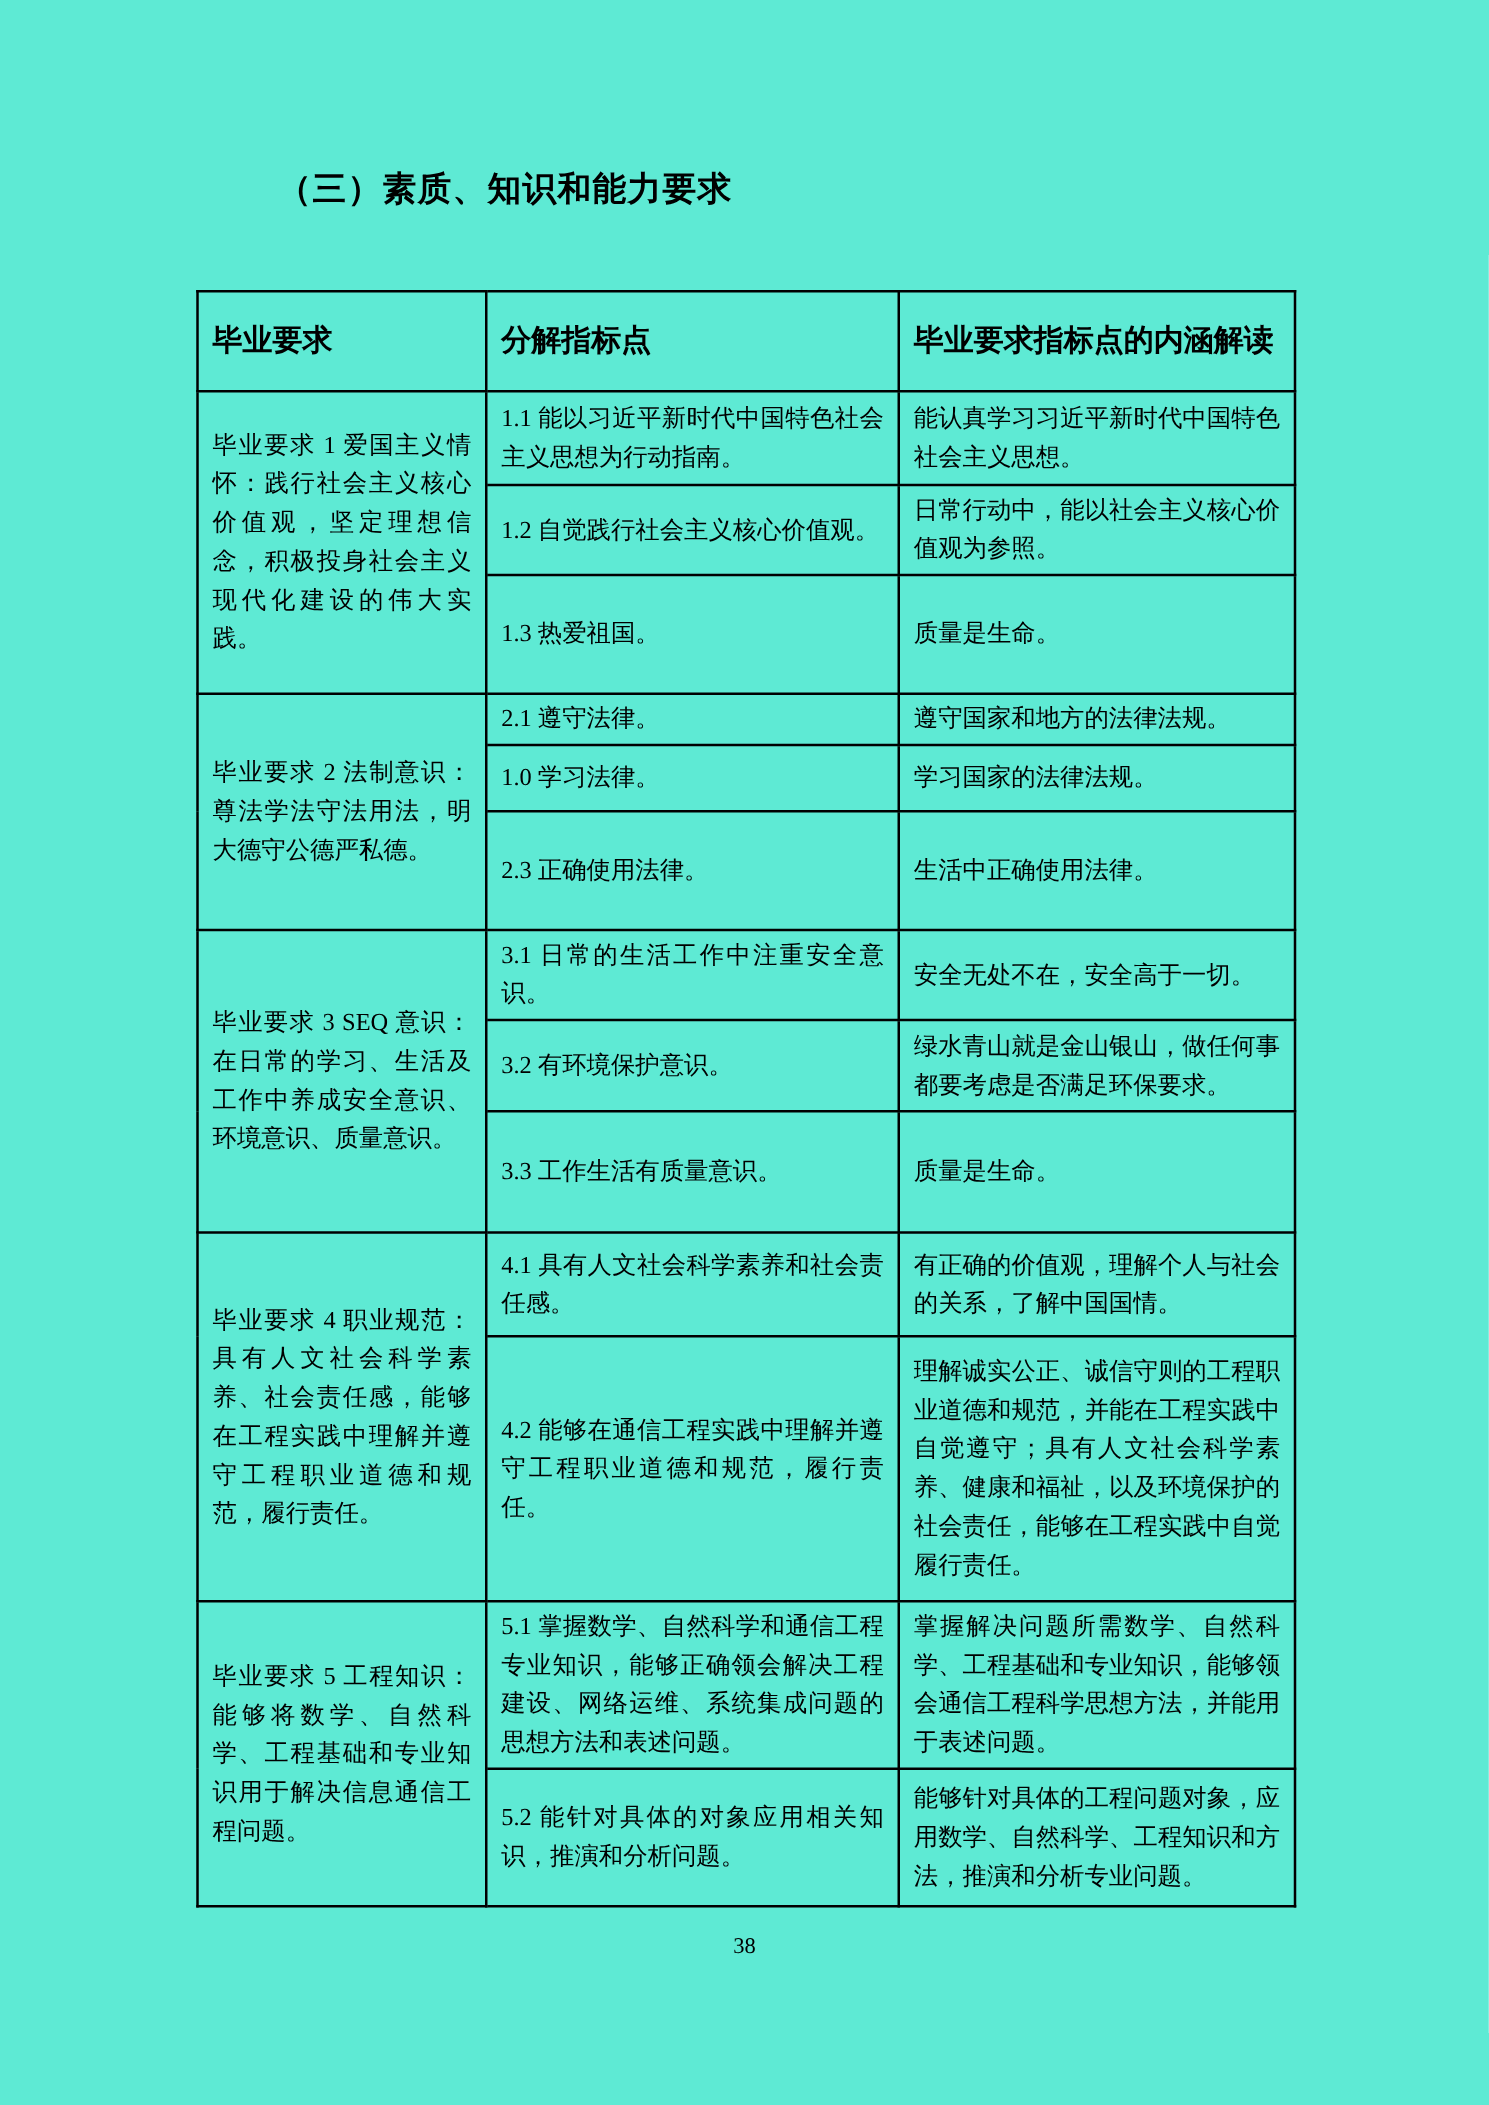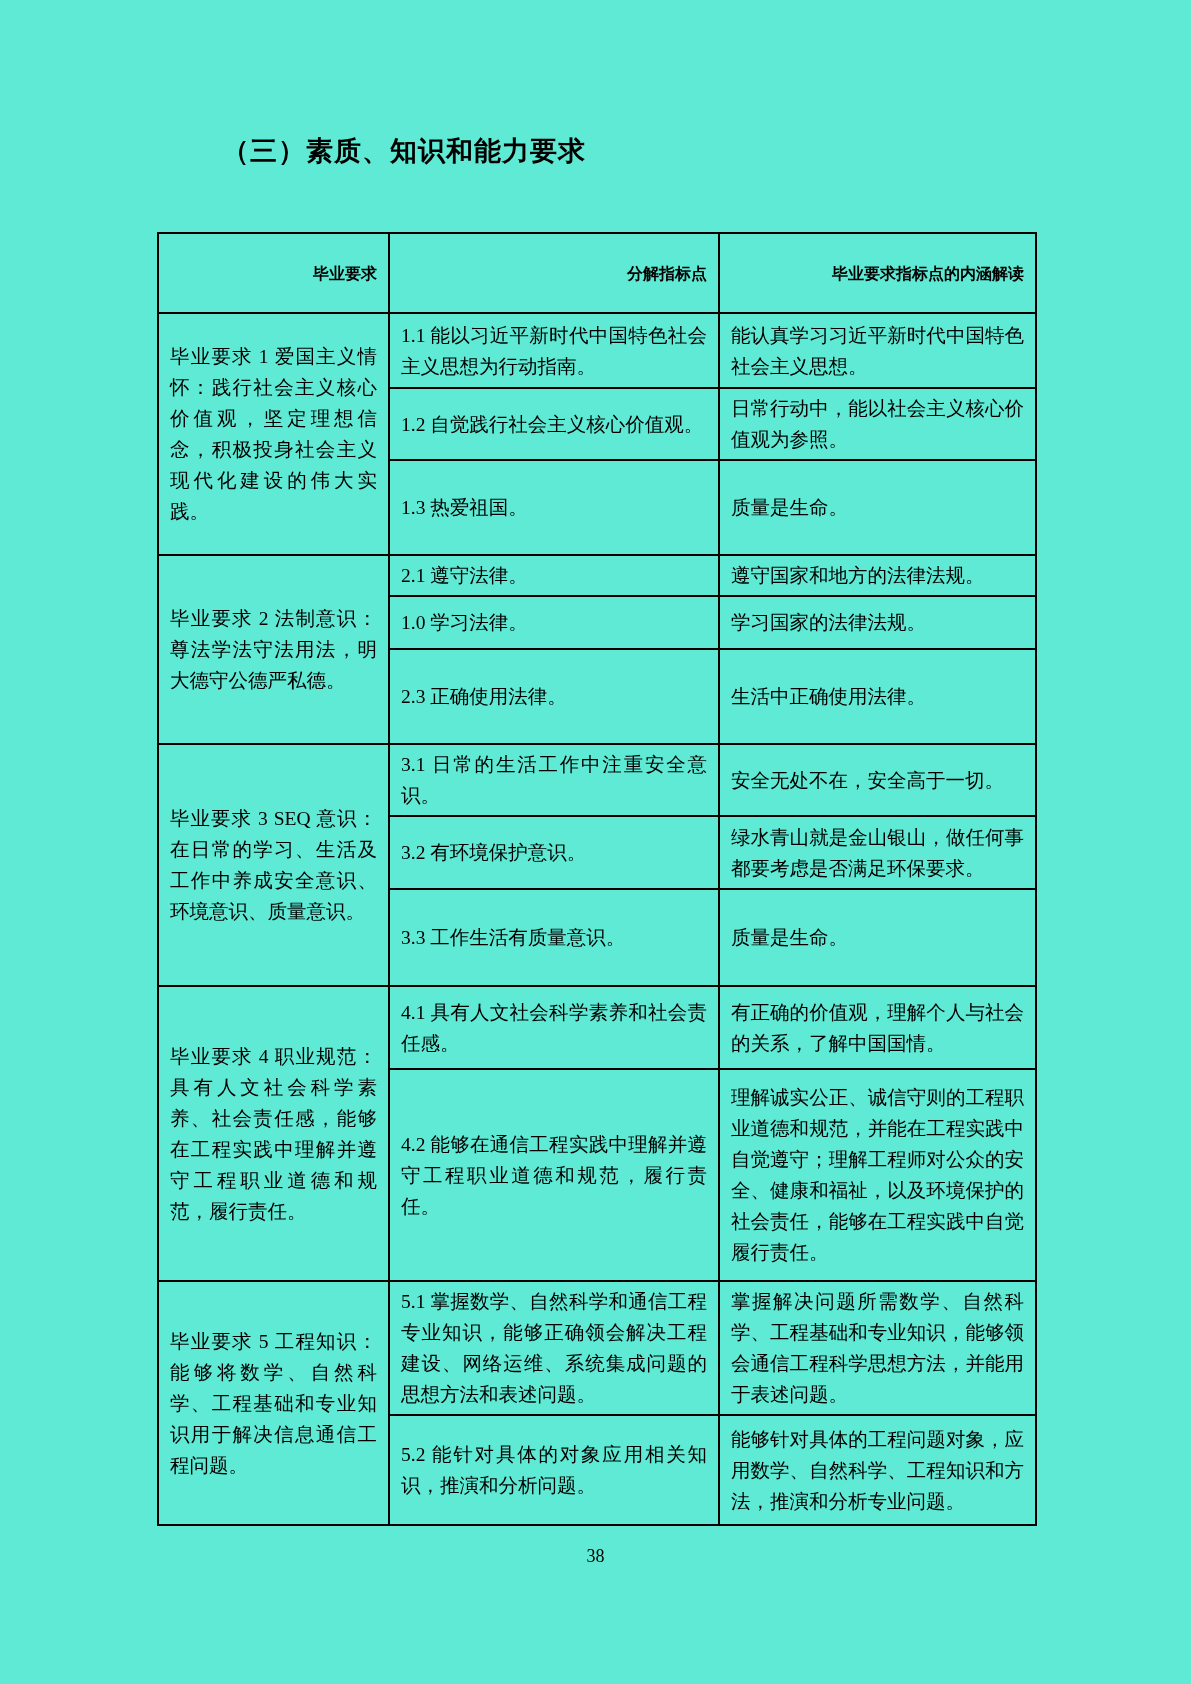--- a/index.html
+++ b/index.html
@@ -49,23 +49,23 @@
   table.req-table th,
   table.req-table td {
     border: 2px solid #000000;
     padding: 4px 11px;
     font-size: 19.5px;
     line-height: 31px;
     vertical-align: middle;
     overflow: hidden;
   }
   table.req-table th {
-    font-size: 16px;
+    font-size: 24px;
     font-weight: 700;
-    text-align: right;
+    text-align: left;
   }
   td.req-cell,
   td.ind-cell,
   td.int-cell {
     text-align: justify;
   }
   tr.h-header  { height: 80px; }
   tr.h-g1r1 { height: 75px; }
   tr.h-g1r2 { height: 56px; }
   tr.h-g1r3 { height: 95px; }
@@ -153,21 +153,21 @@
         <td class="int-cell">质量是生命。</td>
       </tr>
 
       <tr class="h-g4r1">
         <td class="req-cell" rowspan="2">毕业要求 4 职业规范：具有人文社会科学素养、社会责任感，能够在工程实践中理解并遵守工程职业道德和规范，履行责任。</td>
         <td class="ind-cell">4.1 具有人文社会科学素养和社会责任感。</td>
         <td class="int-cell">有正确的价值观，理解个人与社会的关系，了解中国国情。</td>
       </tr>
       <tr class="h-g4r2">
         <td class="ind-cell">4.2 能够在通信工程实践中理解并遵守工程职业道德和规范，履行责任。</td>
-        <td class="int-cell">理解诚实公正、诚信守则的工程职业道德和规范，并能在工程实践中自觉遵守；理解工程师对公众的安全、健康和福祉，以及环境保护的社会责任，能够在工程实践中自觉履行责任。</td>
+        <td class="int-cell">理解诚实公正、诚信守则的工程职业道德和规范，并能在工程实践中自觉遵守；具有人文社会科学素养、健康和福祉，以及环境保护的社会责任，能够在工程实践中自觉履行责任。</td>
       </tr>
 
       <tr class="h-g5r1">
         <td class="req-cell" rowspan="2">毕业要求 5 工程知识：能够将数学、自然科学、工程基础和专业知识用于解决信息通信工程问题。</td>
         <td class="ind-cell">5.1 掌握数学、自然科学和通信工程专业知识，能够正确领会解决工程建设、网络运维、系统集成问题的思想方法和表述问题。</td>
         <td class="int-cell">掌握解决问题所需数学、自然科学、工程基础和专业知识，能够领会通信工程科学思想方法，并能用于表述问题。</td>
       </tr>
       <tr class="h-g5r2">
         <td class="ind-cell">5.2 能针对具体的对象应用相关知识，推演和分析问题。</td>
         <td class="int-cell">能够针对具体的工程问题对象，应用数学、自然科学、工程知识和方法，推演和分析专业问题。</td>

